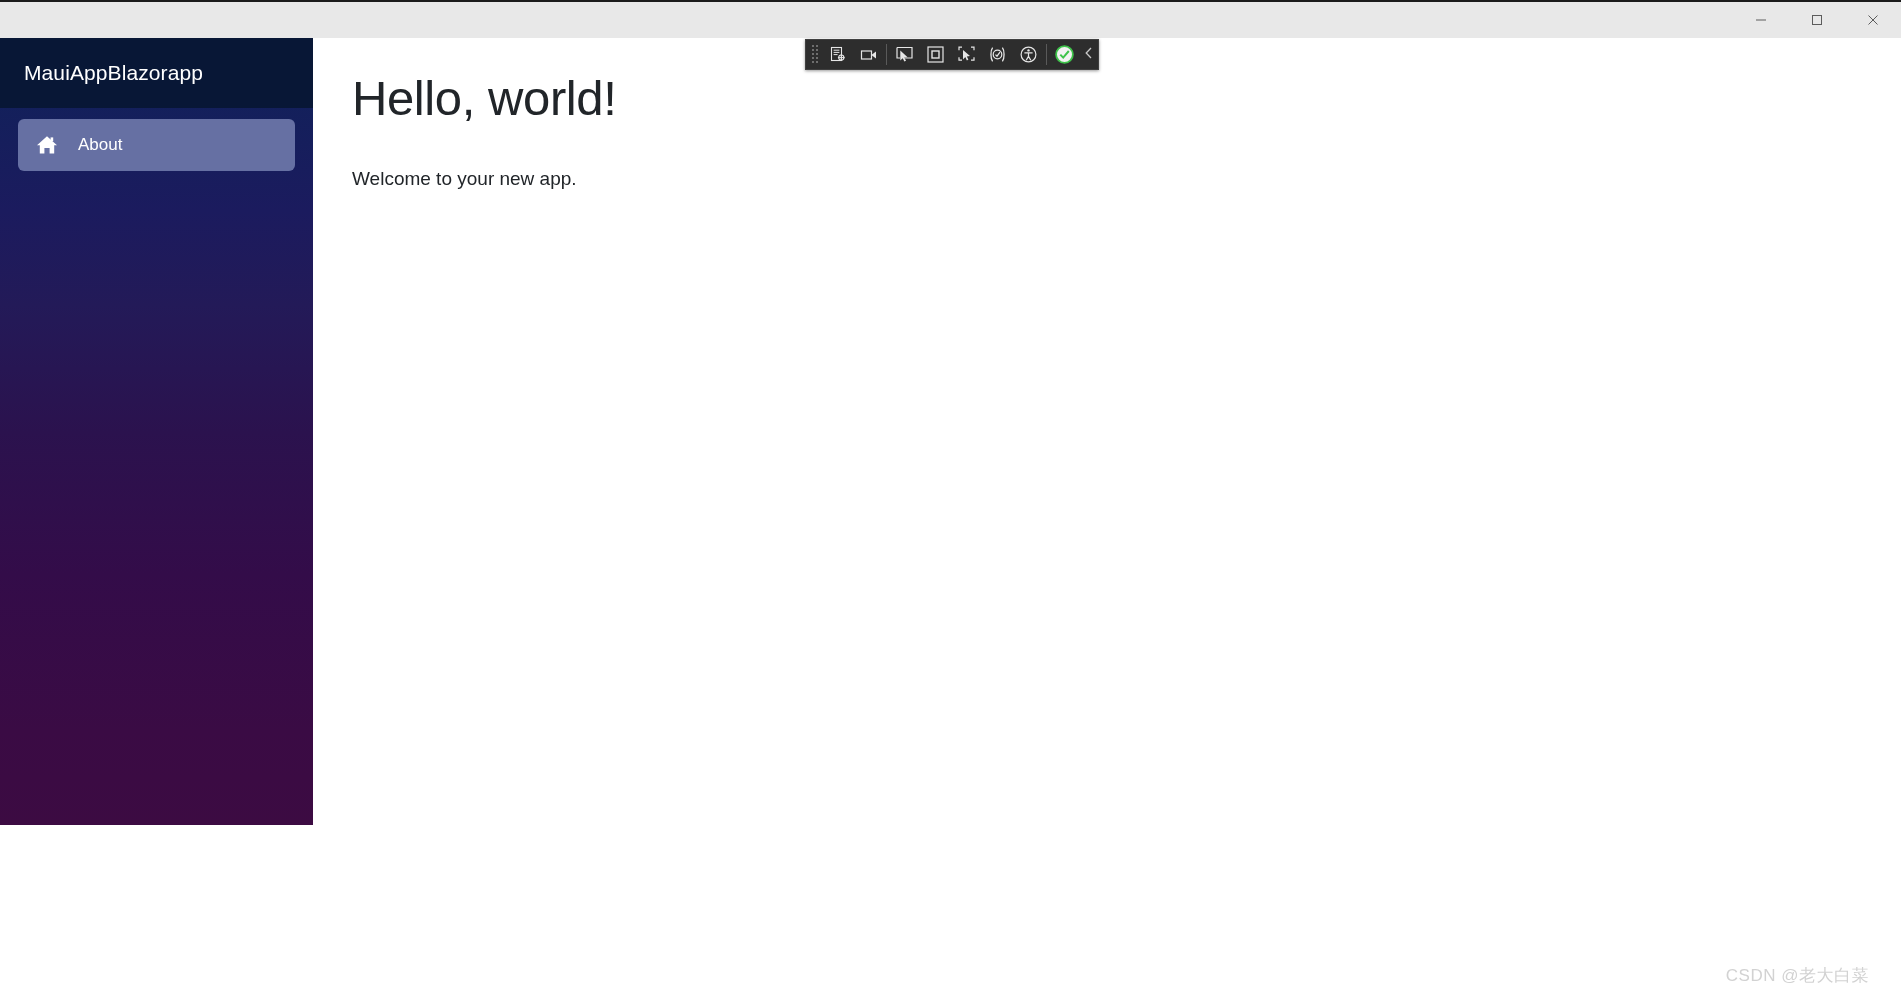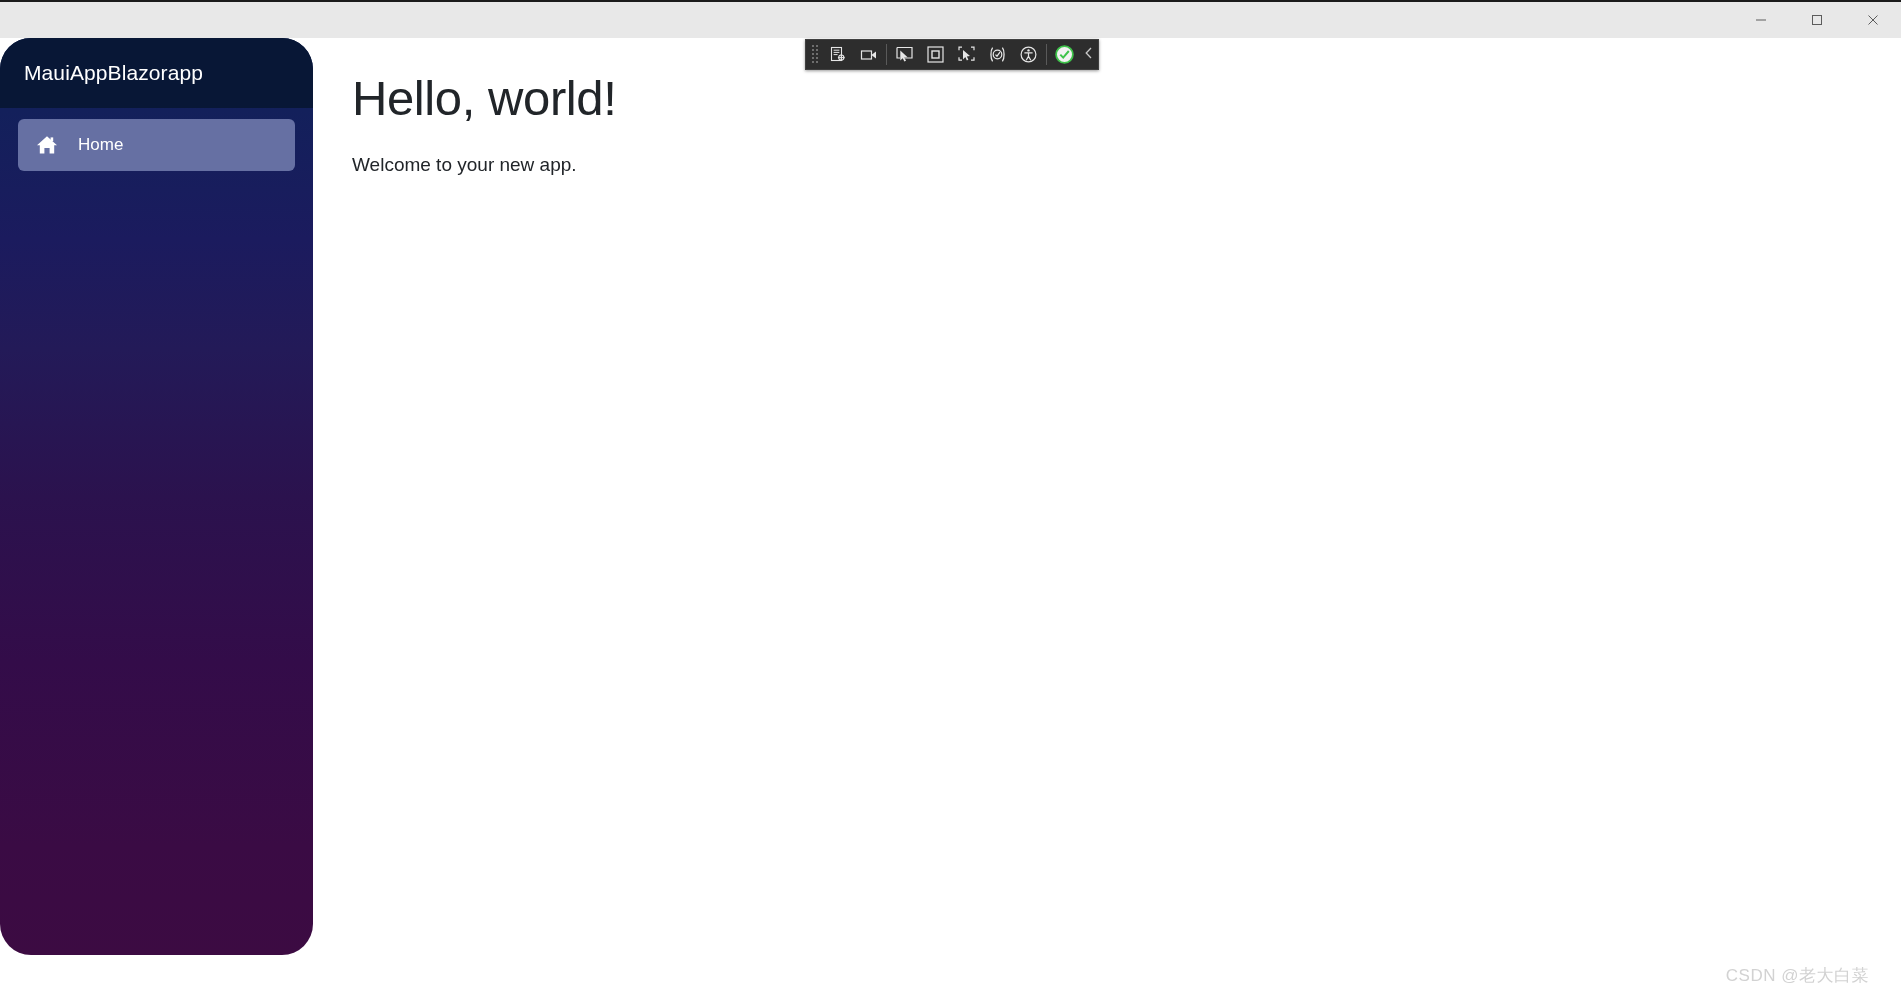--- a/index.html
+++ b/index.html
@@ -41,32 +41,31 @@
     color: #5c5c5c;
   }
   .win-btn svg { display: block; }
 
   
   .sidebar {
     position: absolute;
     top: 38px;
     left: 0;
     width: 313px;
-    height: 917px;
+    height: 787px;
     background: linear-gradient(180deg,
         #112156 0%,
         #13205b 8%,
         #1b1b5e 22%,
         #231a58 34%,
         #2b124e 50%,
         #330c49 68%,
         #3a0b44 88%,
         #3c0b42 100%);
     overflow: hidden;
-    border-radius: 31px;
   }
 
   .brand-bar {
     width: 313px;
     height: 70px;
     background: #081736;
     display: flex;
     align-items: center;
     padding-left: 24px;
   }
@@ -144,21 +143,21 @@
     padding: 34px 0 0 39px;
   }
   .content h1 {
     font-size: 49px;
     font-weight: 400;
     color: #212529;
     letter-spacing: -0.4px;
     line-height: 1.1;
   }
   .content p {
-    margin-top: 28px;
+    margin-top: 42px;
     font-size: 19px;
     color: #212529;
     font-weight: 400;
   }
 
   
   .vs-toolbar {
     position: absolute;
     top: 39px;
     left: 805px;
@@ -258,21 +257,21 @@
 
     <nav class="nav-list">
 
       <div class="nav-item active">
         <span class="nav-icon">
           <svg width="24" height="24" viewBox="0 0 24 24" aria-hidden="true">
             <path d="M12 3.2 L22 12.2 L19.2 12.2 L19.2 20.6 L14.6 20.6 L14.6 15.1 L9.4 15.1 L9.4 20.6 L4.8 20.6 L4.8 12.2 L2 12.2 Z" fill="#ffffff"></path>
             <rect x="15.6" y="4.4" width="2.6" height="3.6" fill="#ffffff"></rect>
           </svg>
         </span>
-        <span class="nav-label">Home</span>
+        <span class="nav-label">About</span>
       </div>
 
 
 
     </nav>
   </div>
 
   <div class="main">
 
 

